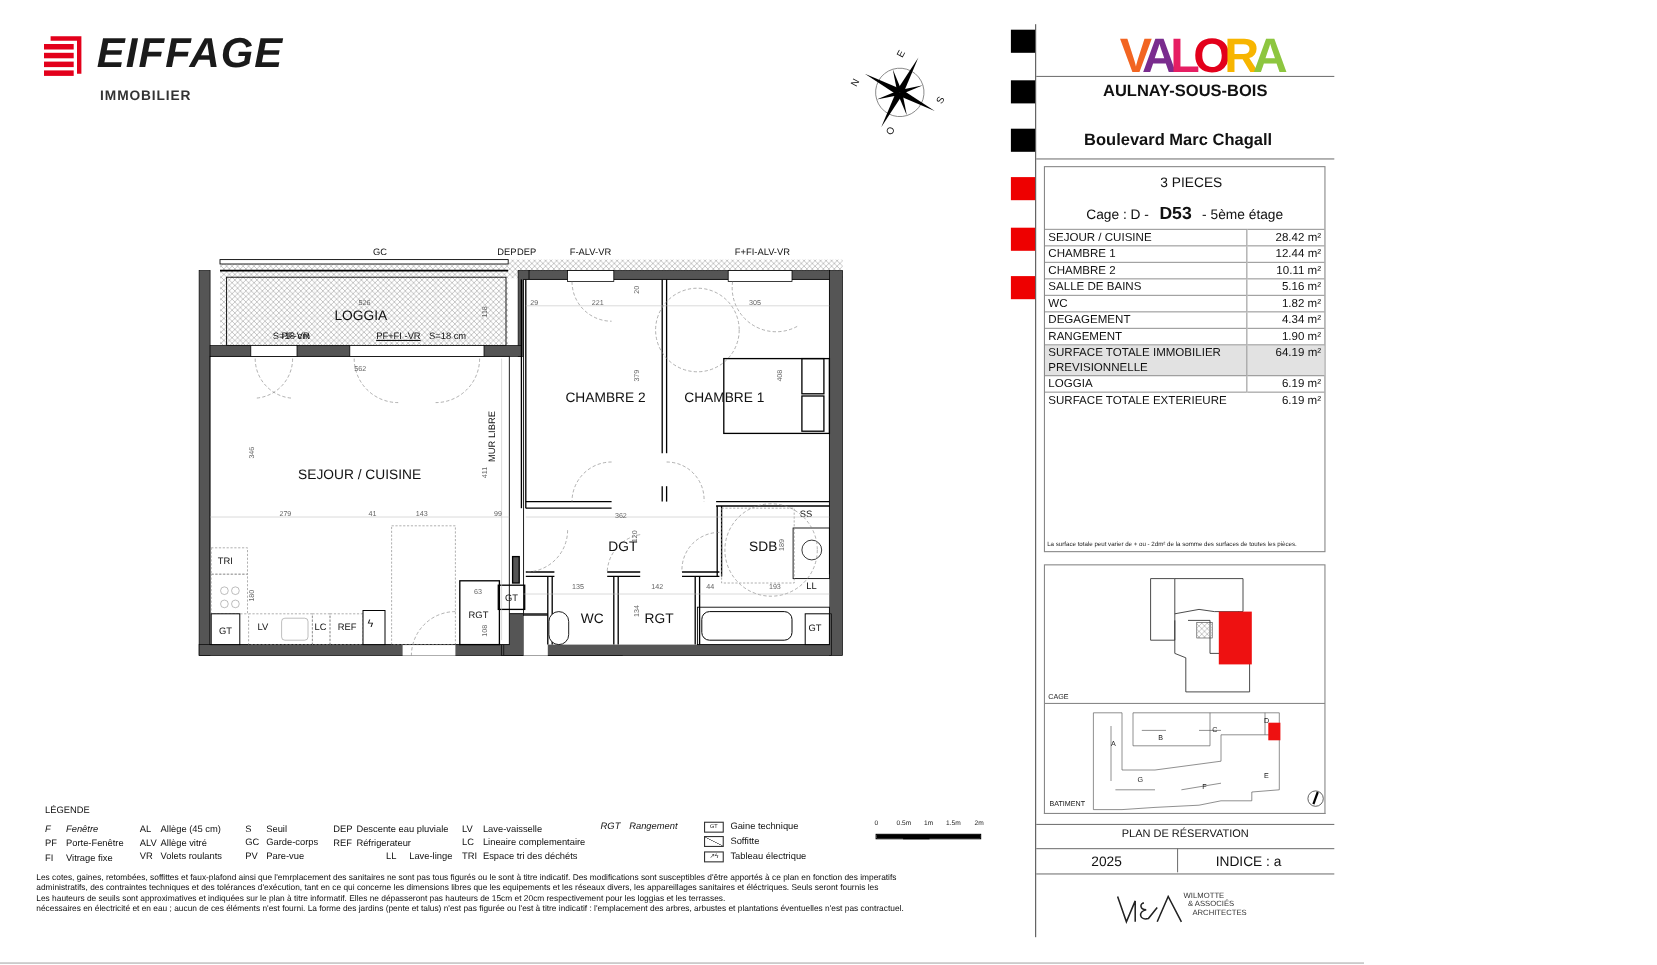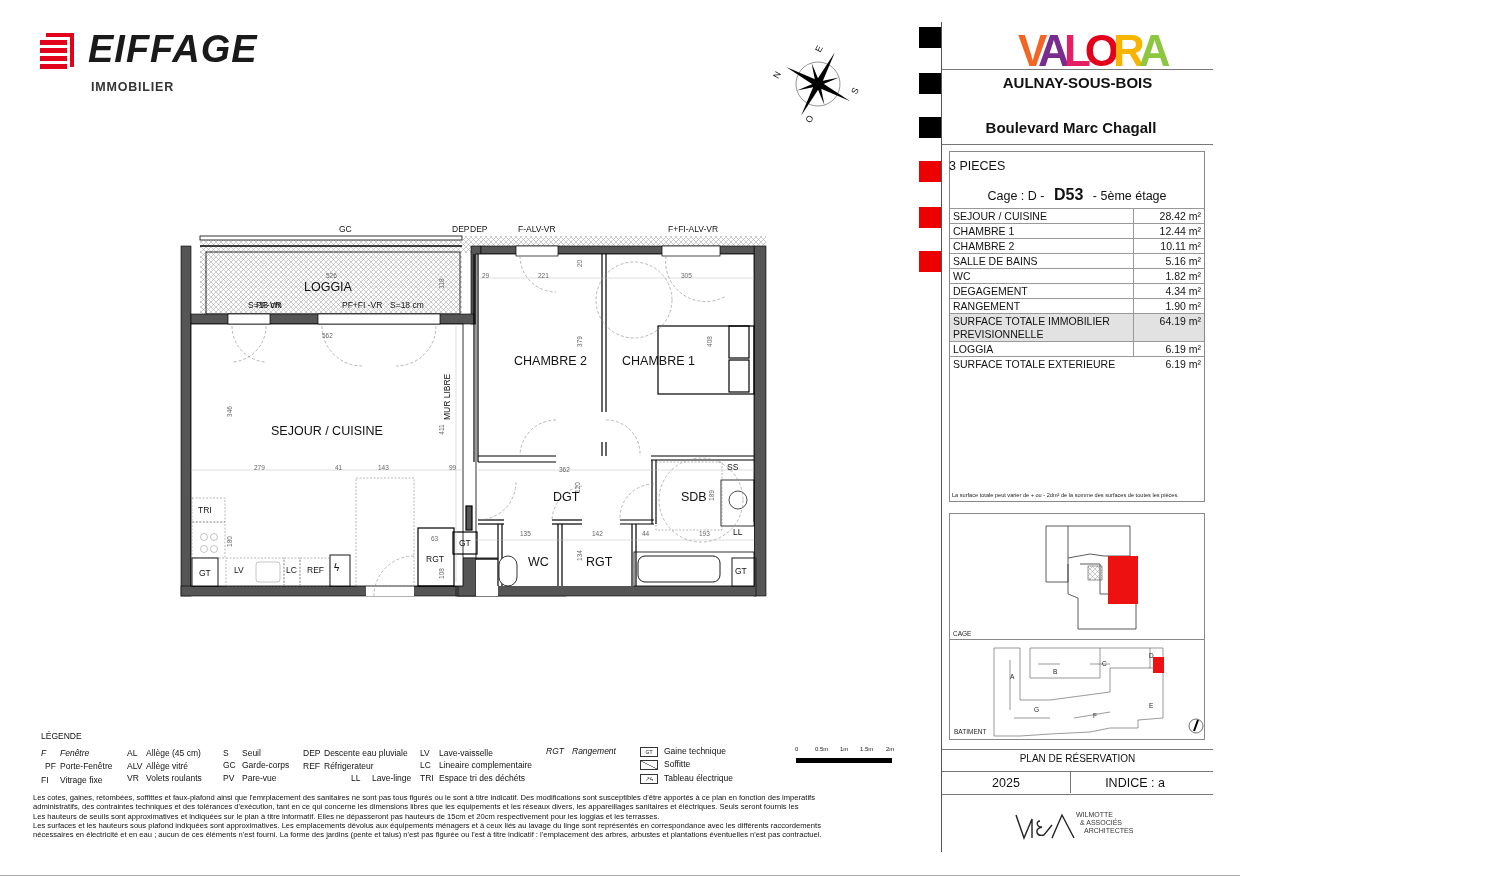--- a/index.html
+++ b/index.html
@@ -17,21 +17,21 @@
   .small-label { font-size:8.5px; color:#111; white-space:nowrap; }
   .dim { font-size:6.5px; color:#666; white-space:nowrap; }
   
   .rb-vline { left:941px; top:22px; width:1px; height:830px; background:#555; }
   .marker { width:22px; height:21px; left:919px; }
   .valora { left:1018px; top:26px; font-size:44px; font-weight:bold; letter-spacing:-6px; }
   .hline { height:1px; background:#777; }
   .city { left:942px; top:74px; width:271px; text-align:center; font-size:15px; font-weight:bold; }
   .street { left:942px; top:119px; width:258px; text-align:center; font-size:15px; font-weight:bold; }
   .spec-box { left:949px; top:151px; width:256px; height:351px; border:1px solid #888; box-sizing:border-box; }
-  .spec-type { left:949px; top:159px; width:268px; font-size:12.5px; }
+  .spec-type { left:949px; top:159px; width:268px; text-align:center; font-size:12.5px; }
   .spec-cage { left:949px; top:186px; width:256px; text-align:center; font-size:12.5px; }
   .spec-cage b { font-size:16px; margin:0 6px; }
   table.areas { position:absolute; left:950px; top:208px; width:254px; border-collapse:collapse; font-size:10.5px; }
   table.areas td { border-top:1px solid #999; padding:1px 3px 0 3px; height:13px; line-height:13px; vertical-align:top; }
   table.areas td.v { text-align:right; border-left:1px solid #999; width:64px; }
   table.areas tr.total td { background:#e2e2e2; }
   table.areas tr:last-child td { border-bottom:none; }
   .spec-note { left:952px; top:492px; font-size:5.6px; color:#222; white-space:nowrap; }
   .cage-box { left:949px; top:513px; width:256px; height:127px; border:1px solid #888; box-sizing:border-box; }
   .bat-box { left:949px; top:640px; width:256px; height:100px; border:1px solid #888; border-top:none; box-sizing:border-box; }
@@ -227,21 +227,21 @@
   <span class="abs small-label" style="left:276px;top:2px;">DEP</span>
   <span class="abs small-label" style="left:294px;top:2px;">DEP</span>
   <span class="abs small-label" style="left:342px;top:2px;">F-ALV-VR</span>
   <span class="abs small-label" style="left:492px;top:2px;">F+FI-ALV-VR</span>
 
   <span class="abs room-label" style="left:128px;top:58px;">LOGGIA</span>
   <span class="abs dim" style="left:150px;top:50px;">526</span>
   <span class="abs dim" style="left:260px;top:58px;transform:rotate(-90deg);">118</span>
   <span class="abs small-label" style="left:40px;top:78px;margin-left:40px;">PF-VR</span>
   <span class="abs small-label" style="left:72px;top:78px;">S=18 cm</span>
-  <span class="abs small-label" style="left:166px;top:78px;">PF+FI -VR</span>
+  <span class="abs small-label" style="left:166px;top:78px;text-decoration:underline;">PF+FI -VR</span>
   <span class="abs small-label" style="left:214px;top:78px;">S=18 cm</span>
 
   <span class="abs dim" style="left:146px;top:110px;">562</span>
   <span class="abs dim" style="left:48px;top:186px;transform:rotate(-90deg);">346</span>
   <span class="abs room-label" style="left:95px;top:202px;">SEJOUR / CUISINE</span>
   <span class="abs dim" style="left:260px;top:204px;transform:rotate(-90deg);">411</span>
   <span class="abs small-label" style="left:266px;top:180px;transform:rotate(-90deg);transform-origin:left top;top:198px;">MUR LIBRE</span>
   <span class="abs dim" style="left:78px;top:242px;">279</span>
   <span class="abs dim" style="left:159px;top:242px;">41</span>
   <span class="abs dim" style="left:202px;top:242px;">143</span>
@@ -417,21 +417,21 @@
     <div>WILMOTTE</div>
     <div style="padding-left:4px;">&amp; ASSOCIÉS</div>
     <div style="padding-left:8px;">ARCHITECTES</div>
   </div>
 </div>
 
 <div class="abs legend-title">LÉGENDE</div>
 <div>
 
   <div class="abs leg" style="left:41px;top:748px;font-style:italic;"><span style="display:inline-block;width:19px;">F</span><span>Fenêtre</span></div>
-  <div class="abs leg" style="left:41px;top:761px;"><span style="display:inline-block;width:19px;text-align:center;">PF</span><span>Porte-Fenêtre</span></div>
+  <div class="abs leg" style="left:41px;top:761px;"><span style="display:inline-block;width:19px;">PF</span><span>Porte-Fenêtre</span></div>
   <div class="abs leg" style="left:41px;top:775px;"><span style="display:inline-block;width:19px;">FI</span><span>Vitrage fixe</span></div>
 
   <div class="abs leg" style="left:127px;top:748px;"><span style="display:inline-block;width:19px;">AL</span><span>Allège (45 cm)</span></div>
   <div class="abs leg" style="left:127px;top:761px;"><span style="display:inline-block;width:19px;">ALV</span><span>Allège vitré</span></div>
   <div class="abs leg" style="left:127px;top:773px;"><span style="display:inline-block;width:19px;">VR</span><span>Volets roulants</span></div>
 
   <div class="abs leg" style="left:223px;top:748px;"><span style="display:inline-block;width:19px;">S</span><span>Seuil</span></div>
   <div class="abs leg" style="left:223px;top:760px;"><span style="display:inline-block;width:19px;">GC</span><span>Garde-corps</span></div>
   <div class="abs leg" style="left:223px;top:773px;"><span style="display:inline-block;width:19px;">PV</span><span>Pare-vue</span></div>
 
@@ -465,17 +465,16 @@
       <div style="position:absolute;left:0;top:0;width:24px;height:2px;background:#000;"></div>
       <div style="position:absolute;left:24px;top:2px;width:24px;height:2px;background:#000;"></div>
     </div>
   </div>
 </div>
 
 <div class="abs notes">
   <p>Les cotes, gaines, retombées, soffittes et faux-plafond ainsi que l'emrplacement des sanitaires ne sont  pas tous figurés ou le sont à titre indicatif. Des modifications sont susceptibles d'être apportés à ce plan en fonction des imperatifs</p>
   <p>administratifs, des contraintes techniques et des tolérances d'exécution, tant en ce qui concerne les dimensions libres que les equipements et les réseaux divers, les appareillages sanitaires et éléctriques. Seuls seront fournis les</p>
   <p>Les hauteurs de seuils sont approximatives et indiquées sur le plan à titre informatif. Elles ne dépasseront pas hauteurs de 15cm et 20cm respectivement pour les loggias et les terrasses.</p>
-  <p>Les surfaces et les hauteurs sous plafond indiquées sont approximatives. Les emplacements dévolus aux équipements ménagers et à ceux liés au lavage du linge sont représentés en correspondance avec les différents raccordements</p>
   <p>nécessaires en électricité et en eau ; aucun de ces éléments n'est fourni. La forme des jardins (pente et talus) n'est pas figurée ou l'est à titre indicatif : l'emplacement des arbres, arbustes et plantations éventuelles n'est pas contractuel.</p>
 </div>
 
 <div class="abs bottom-line"></div>
 
 </body></html>

